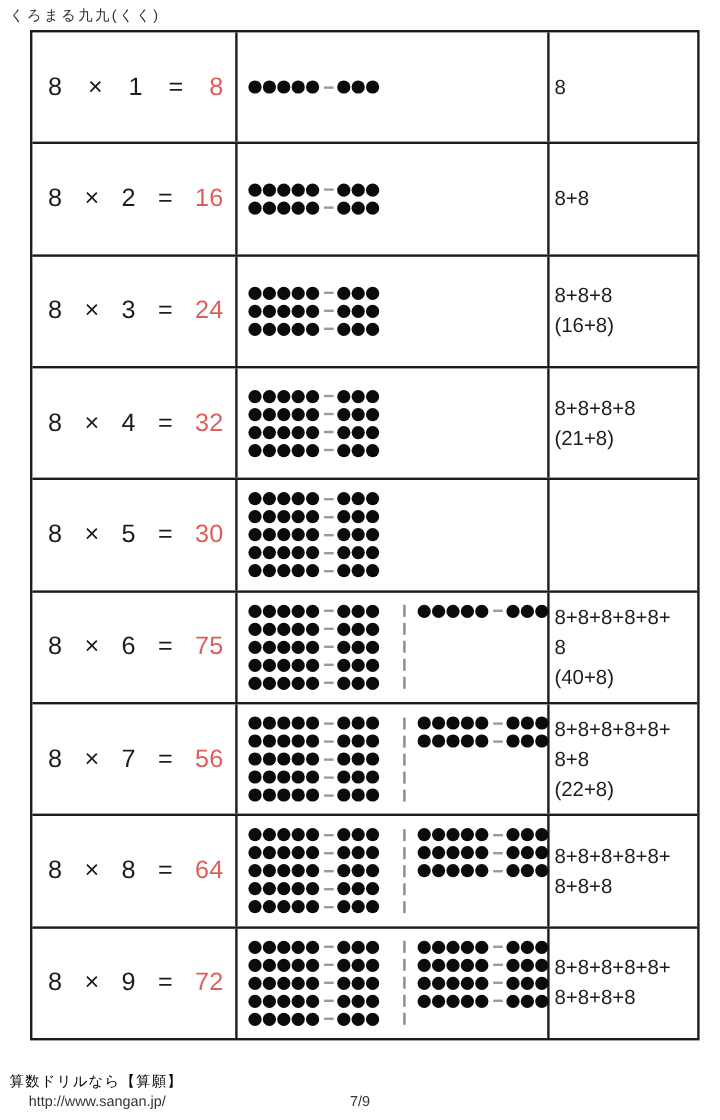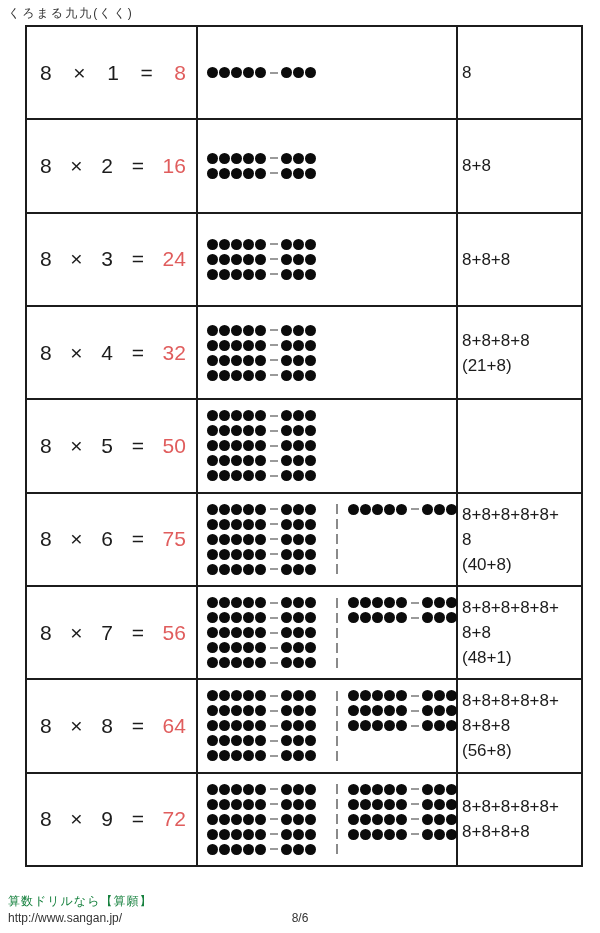--- a/index.html
+++ b/index.html
@@ -32,23 +32,23 @@
   .dot-line{display:flex;align-items:center;height:15px;}
   .dot{width:11px;height:11px;border-radius:50%;background:#0b0b0b;margin-right:1px;flex:none;}
   .group-dash{width:8px;height:2px;background:#9a9a9a;margin:0 3px;flex:none;}
   .dash-col{display:flex;flex-direction:column;margin:0 10px 0 19px;}
   .v-dash-box{height:15px;display:flex;align-items:center;justify-content:center;width:2px;}
   .v-dash{width:2px;height:10px;background:#8a8a8a;}
   .sum-cell{
     width:123px;box-sizing:border-box;display:flex;flex-direction:column;
     justify-content:center;padding-left:4px;font-size:17px;line-height:25px;
   }
-  .footer-site{position:absolute;left:8px;top:893px;font-size:12px;color:#15803d;letter-spacing:1px;}
+  .footer-site{position:absolute;left:8px;top:893px;font-size:12px;color:#000000;letter-spacing:1px;}
   .footer-line{position:absolute;left:0;top:911px;width:600px;height:16px;font-size:12px;color:#333;}
-  .footer-url{position:absolute;left:8px;top:0;}
+  .footer-url{position:absolute;left:24px;top:0;}
   .footer-page{position:absolute;left:50%;transform:translateX(-50%);top:0;}
   .footer-copy{position:absolute;right:8px;top:0;word-spacing:4px;}
 </style>
 </head>
 <body style="--answer-red: #e05d5d;">
 
 <div class="page-title">くろまる九九(くく)</div>
 
 <div class="drill-table" id="drill-table">
     <div class="row">
@@ -162,20 +162,21 @@
               <div class="group-dash"></div>
               <div class="dot"></div>
               <div class="dot"></div>
               <div class="dot"></div>
             </div>
           </div>
         </div>
       </div>
       <div class="sum-cell">
         <div>8+8+8</div>
+        <div>(16+8)</div>
       </div>
     </div>
     <div class="row">
       <div class="eq-cell">
         <div>8</div>
         <div>×</div>
         <div>4</div>
         <div>=</div>
         <div class="ans">32</div>
       </div>
@@ -233,21 +234,21 @@
         <div>8+8+8+8</div>
         <div>(21+8)</div>
       </div>
     </div>
     <div class="row">
       <div class="eq-cell">
         <div>8</div>
         <div>×</div>
         <div>5</div>
         <div>=</div>
-        <div class="ans">50</div>
+        <div class="ans">30</div>
       </div>
       <div class="dots-cell">
         <div class="dots-wrap">
           <div class="dot-block">
             <div class="dot-line">
               <div class="dot"></div>
               <div class="dot"></div>
               <div class="dot"></div>
               <div class="dot"></div>
               <div class="dot"></div>
@@ -517,21 +518,21 @@
               <div class="dot"></div>
               <div class="dot"></div>
               <div class="dot"></div>
             </div>
           </div>
         </div>
       </div>
       <div class="sum-cell">
         <div>8+8+8+8+8+</div>
         <div>8+8</div>
-        <div>(48+1)</div>
+        <div>(22+8)</div>
       </div>
     </div>
     <div class="row">
       <div class="eq-cell">
         <div>8</div>
         <div>×</div>
         <div>8</div>
         <div>=</div>
         <div class="ans">64</div>
       </div>
@@ -644,21 +645,20 @@
               <div class="dot"></div>
               <div class="dot"></div>
               <div class="dot"></div>
             </div>
           </div>
         </div>
       </div>
       <div class="sum-cell">
         <div>8+8+8+8+8+</div>
         <div>8+8+8</div>
-        <div>(56+8)</div>
       </div>
     </div>
     <div class="row">
       <div class="eq-cell">
         <div>8</div>
         <div>×</div>
         <div>9</div>
         <div>=</div>
         <div class="ans">72</div>
       </div>
@@ -789,14 +789,14 @@
       <div class="sum-cell">
         <div>8+8+8+8+8+</div>
         <div>8+8+8+8</div>
       </div>
     </div>
   </div>
 
 <div class="footer-site">算数ドリルなら【算願】</div>
 <div class="footer-line">
   <span class="footer-url">http://www.sangan.jp/</span>
-  <span class="footer-page">8/6</span>
+  <span class="footer-page">7/9</span>
 </div>
 
 </body></html>

